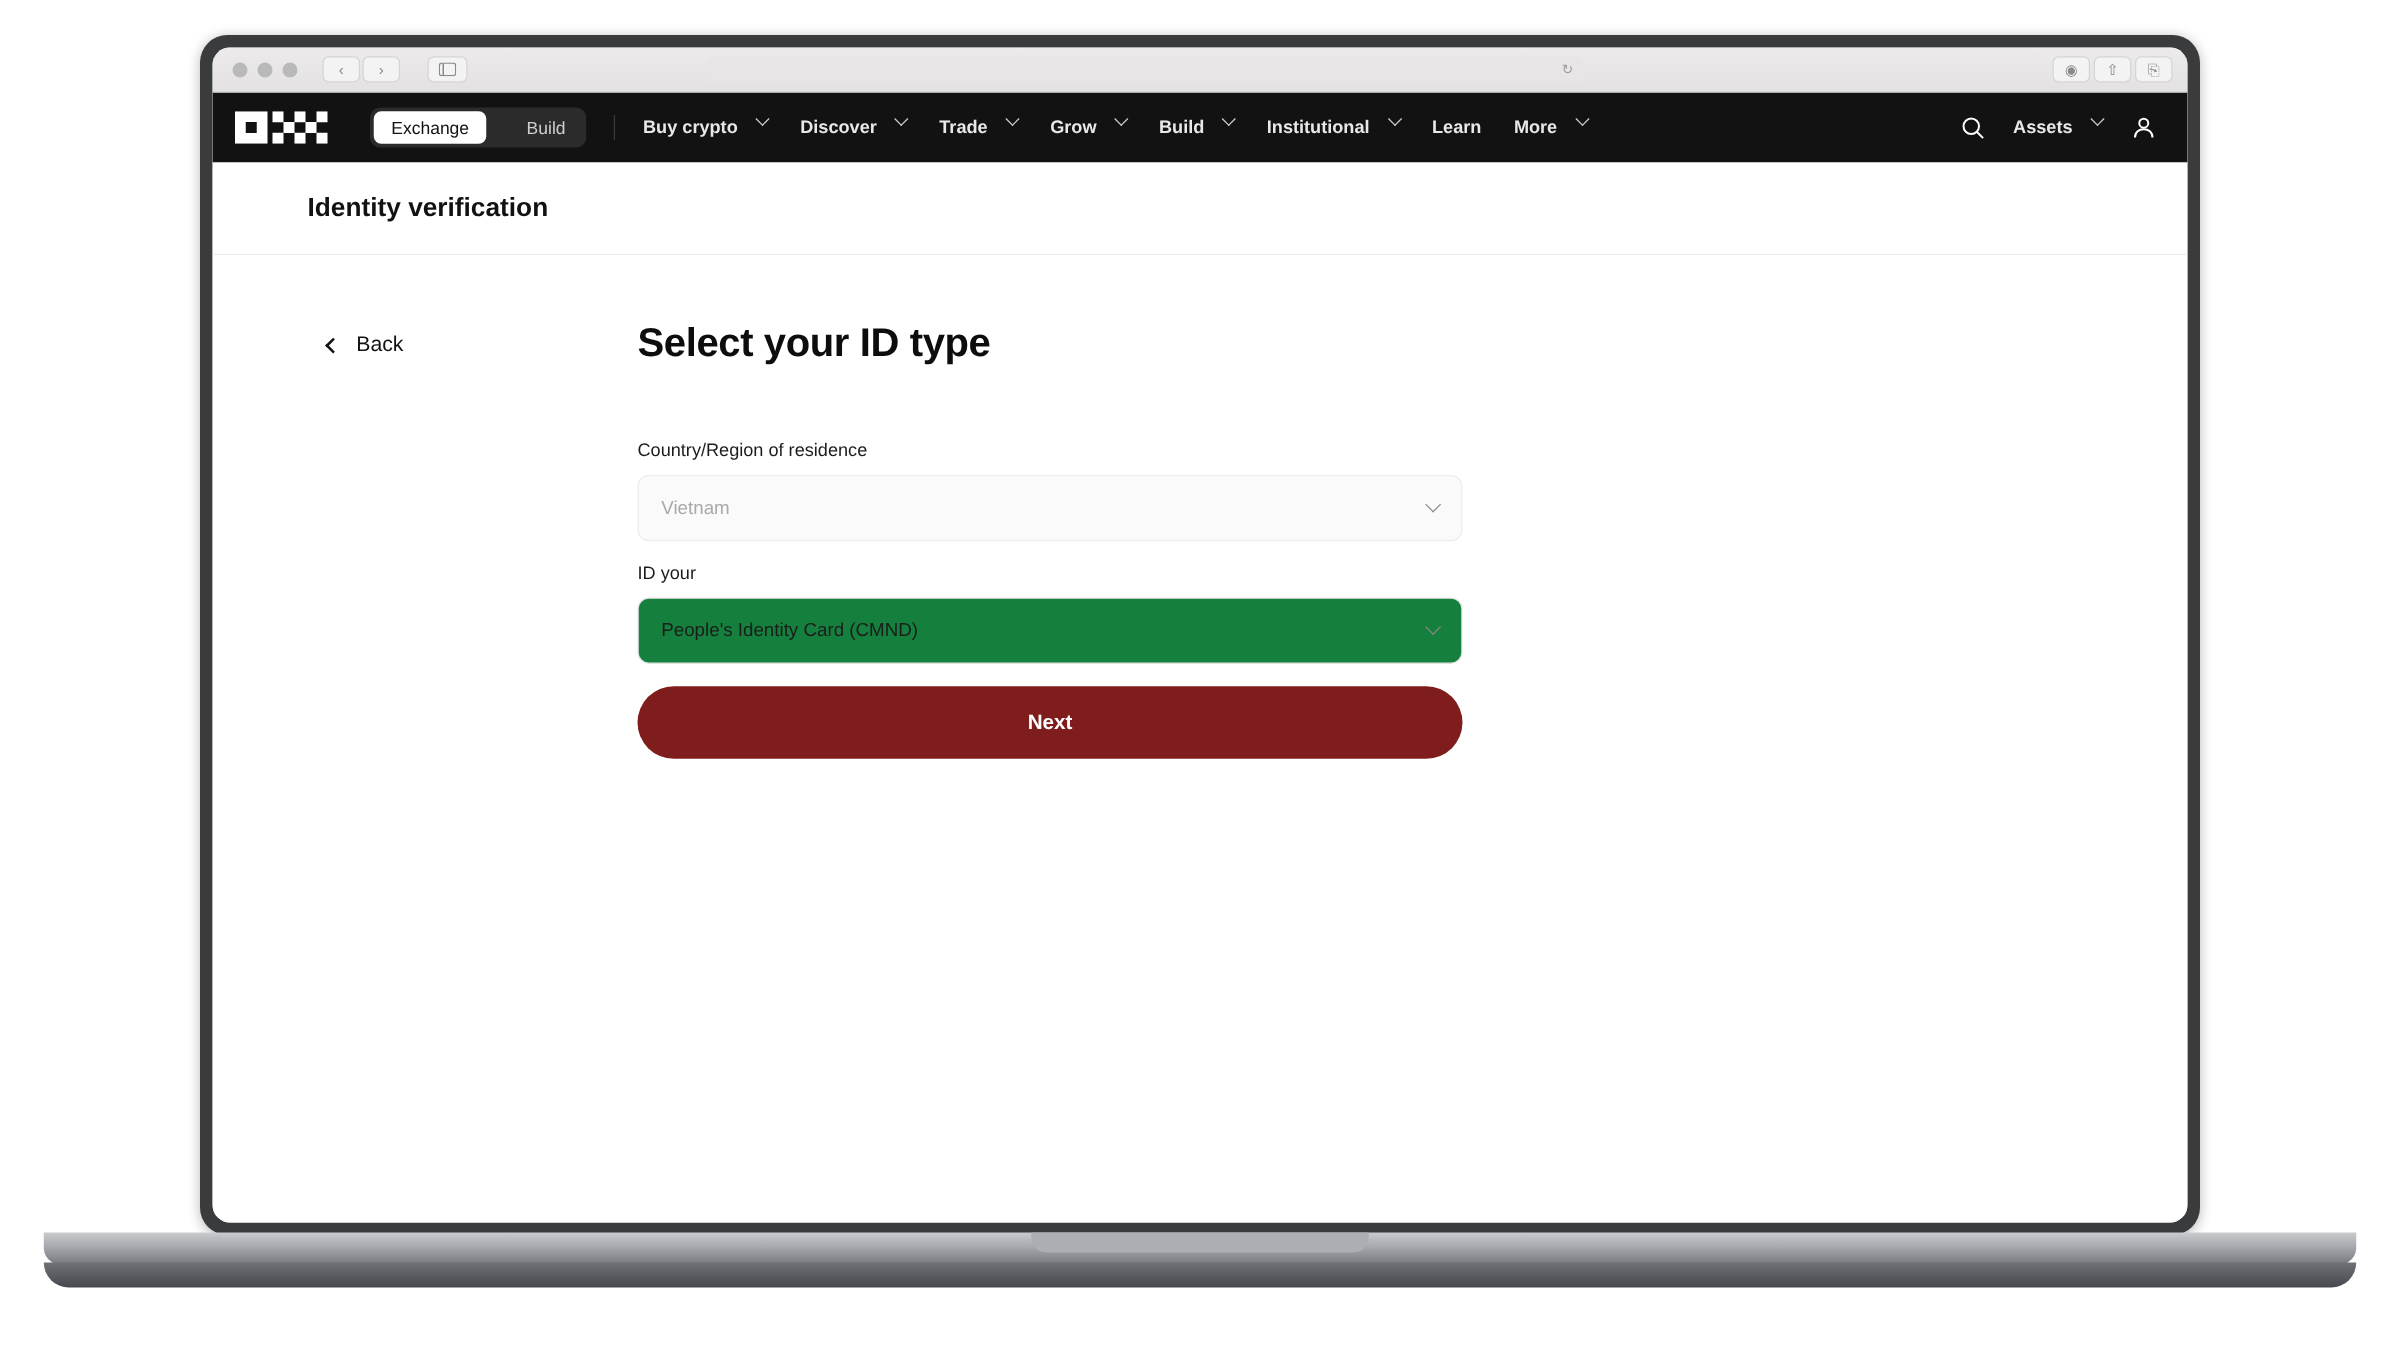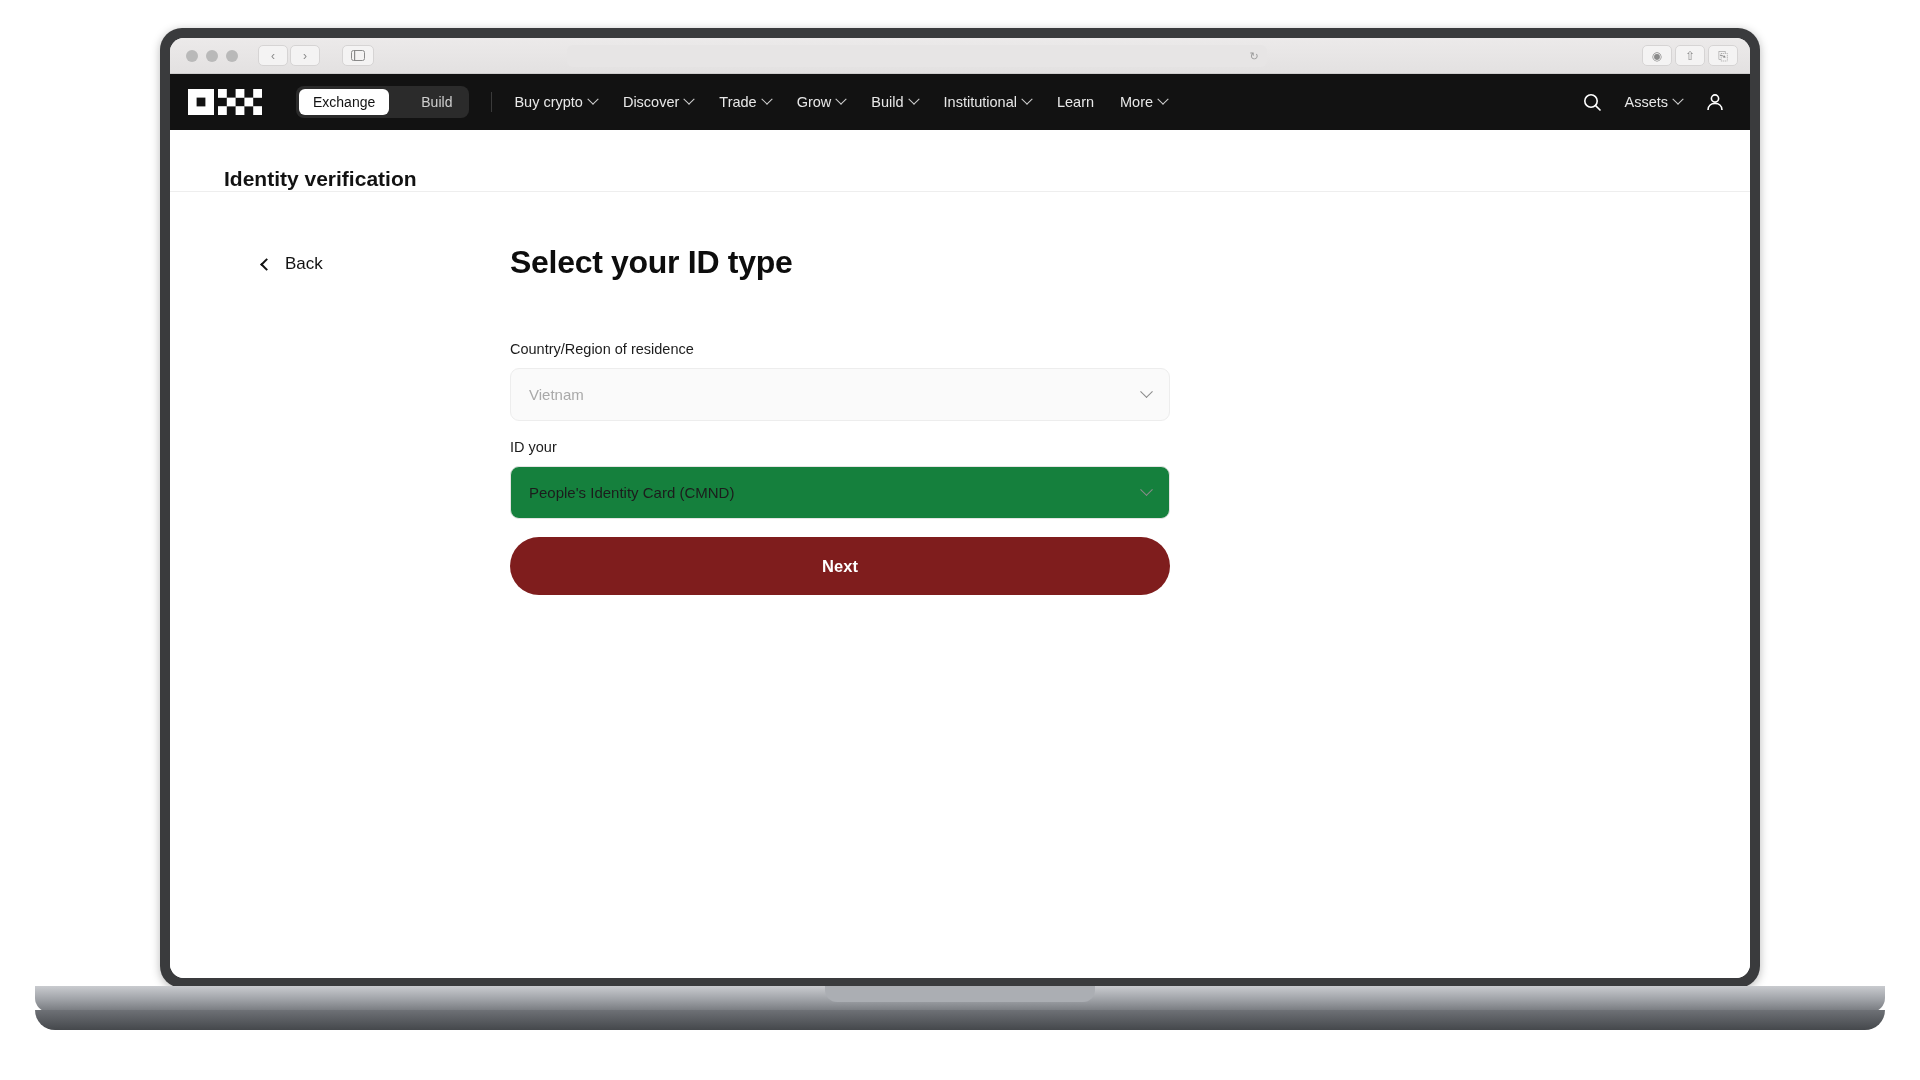--- a/index.html
+++ b/index.html
@@ -120,38 +120,38 @@
     white-space: nowrap;
   }
   .seg-item.active { background: #ffffff; color: #121212; }
 
   .nav-divider {
     width: 1px; height: 20px; background: #3a3a3a;
     margin: 0 22px;
   }
   #nav-links { display: flex; align-items: center; gap: 26px; }
   .nav-link {
-    display: flex; align-items: center; gap: 6px;
-    color: #e8e8e8; font-size: 14.5px; white-space: nowrap;
+    display: flex; gap: 16px;
+    color: #e8e8e8; font-size: 14.5px; white-space: nowrap; font-weight: bold;
   }
   .caret {
     width: 8px; height: 8px;
     border-right: 1.4px solid #cfcfcf;
     border-bottom: 1.4px solid #cfcfcf;
     transform: rotate(45deg) translate(-2px,-2px);
   }
   #nav-right { margin-left: auto; display: flex; align-items: center; gap: 22px; }
   #nav-right .nav-link { font-size: 14.5px; }
   .icon-btn { color: #ffffff; display: flex; align-items: center; }
 
   
   #page-title-bar {
-    height: 62px;
-    display: flex; align-items: flex-end;
-    padding-left: 54px;
+    height: 74px;
+    display: flex; align-items: center;
+    padding-left: 76px;
     border-bottom: 1px solid #eeeeee;
     background: #fff;
   }
   #page-title { font-size: 21px; font-weight: bold; color: #121212; }
 
   #content-area { display: flex; padding-top: 52px; background: #fff; height: 100%; }
   #back-col { width: 340px; padding-left: 92px; padding-top: 10px; }
   #back-link {
     display: flex; align-items: center; gap: 14px;
     font-size: 17px; color: #121212;

